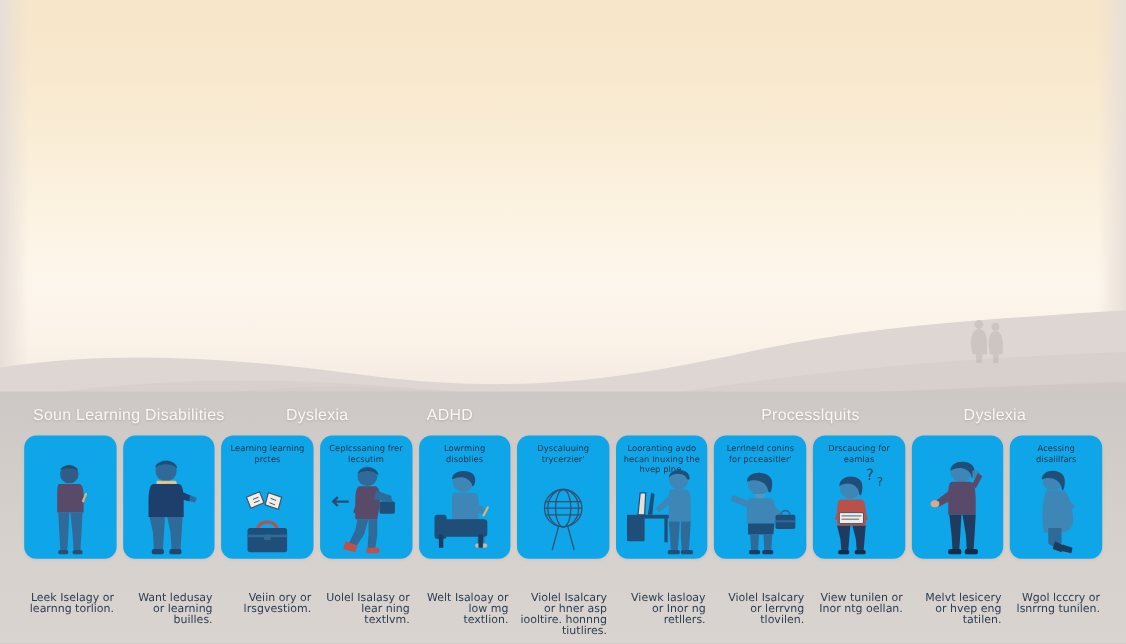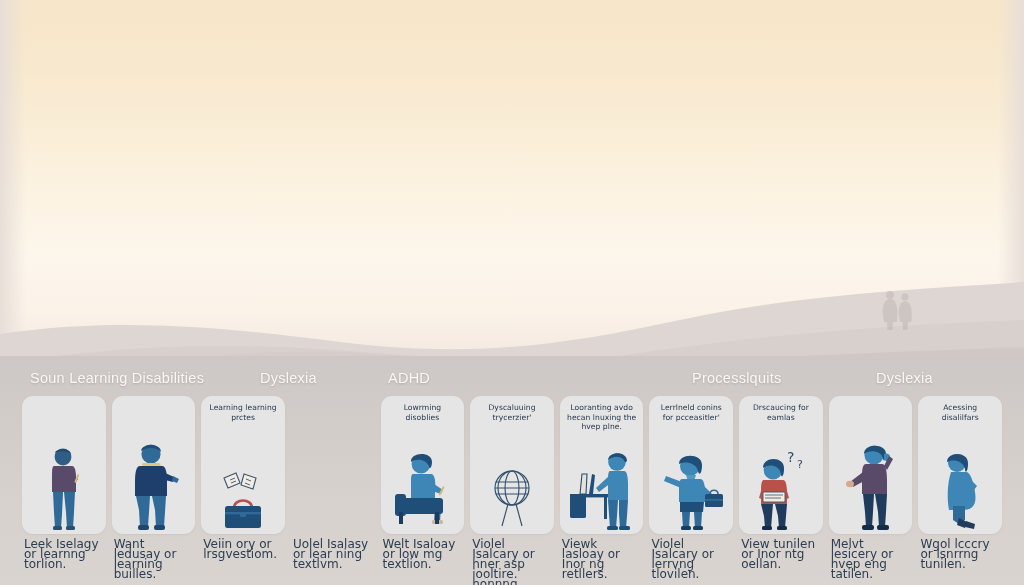--- a/index.html
+++ b/index.html
@@ -74,24 +74,24 @@
   
   #cards {
     position: absolute; left: 0; top: 396px;
     width: 1024px; height: 175px;
     display: flex;
     gap: 6px;
     padding: 0 22px;
   }
   .card {
     flex: 1 1 0;
-    background: #e5e5e5;
+    background: #0ea5e9;
     border-radius: 11px;
     position: relative;
-    height: 138px;
+    height: 112px;
     box-shadow: 0 1px 2px rgba(110,100,95,.10);
     overflow: visible;
   }
   .card-label {
     position: absolute;
     left: 6px; right: 6px; top: 7px;
     text-align: center;
     font-size: 7.6px;
     line-height: 9.6px;
     color: #26374b;
@@ -103,22 +103,22 @@
     left: 0; right: 0; bottom: 4px;
     height: 88px;
     display: flex;
     align-items: flex-end;
     justify-content: center;
   }
   .card-figure svg { display: block; }
   .card-caption {
     position: absolute;
     left: 2px; right: 2px; top: 143px;
-    text-align: left;
-    font-size: 12px;
+    text-align: right;
+    font-size: 10px;
     line-height: 10px;
     color: #2b3d52;
     font-family: "DejaVu Sans", sans-serif;
   }
   .card-wrap { flex: 1 1 0; position: relative; height: 175px; }
 </style>
 </head>
 <body>
 
 <div id="scene">
@@ -228,20 +228,39 @@
             <rect x="9" y="38" width="36" height="22" rx="2.5" fill="#1f4e79"></rect>
             <rect x="9" y="44" width="36" height="2.4" fill="#2f6a98"></rect>
             <rect x="24" y="44" width="6" height="5" rx="1" fill="#2f6a98"></rect>
           </svg>
         </div>
       </div>
       <div class="card-caption">Veiin ory or lrsgvestiom.</div>
     </div>
 
     <div class="card-wrap">
+      <div class="card">
+        <div class="card-label">Ceplcssaning frer lecsutim</div>
+        <div class="card-figure">
+          <svg width="64" height="82" viewBox="0 0 64 82">
+            <path d="M2 34 L16 34 M6 30 L2 34 L6 38" stroke="#2b4c6e" stroke-width="2.2" fill="none"></path>
+            <circle cx="33" cy="11" r="9" fill="#2f6a98"></circle>
+            <path d="M24 9 C25 1 43 1 43 10 C39 5 28 5 24 9 Z" fill="#1f4e79"></path>
+            <path d="M26 20 L40 20 C44 20 45 28 44 38 L42 50 L22 50 L22 34 C22 26 23 20 26 20 Z" fill="#5a4a6a"></path>
+            <path d="M41 24 L55 29 L54 34 L39 32 Z" fill="#2f6a98"></path>
+            <path d="M24 32 L20 44 L26 46 L29 34 Z" fill="#5a4a6a"></path>
+            <rect x="44" y="34" width="14" height="11" rx="1.6" fill="#1f4e79"></rect>
+            <path d="M47 34 C47 29 55 29 55 34" fill="none" stroke="#2f6a98" stroke-width="1.6"></path>
+            <path d="M24 50 L34 50 L30 64 L22 76 L16 72 L22 60 Z" fill="#2f6a98"></path>
+            <path d="M34 50 L42 50 L42 64 L40 78 L33 78 L34 64 Z" fill="#2f6a98"></path>
+            <path d="M13 70 L24 74 L22 80 L11 77 Z" fill="#c0504a"></path>
+            <rect x="32" y="76" width="12" height="5" rx="2" fill="#c0504a"></rect>
+          </svg>
+        </div>
+      </div>
       <div class="card-caption">Uolel Isalasy or lear ning textlvm.</div>
     </div>
 
     <div class="card-wrap">
       <div class="card">
         <div class="card-label">Lowrming disoblies</div>
         <div class="card-figure">
           <svg width="62" height="80" viewBox="0 0 62 80">
             <circle cx="30" cy="14" r="9.4" fill="#3e86b5"></circle>
             <path d="M20 12 C19 2 41 1 41 12 C41 18 38 20 38 16 C34 8 24 9 20 12 Z" fill="#1f4e79"></path>

